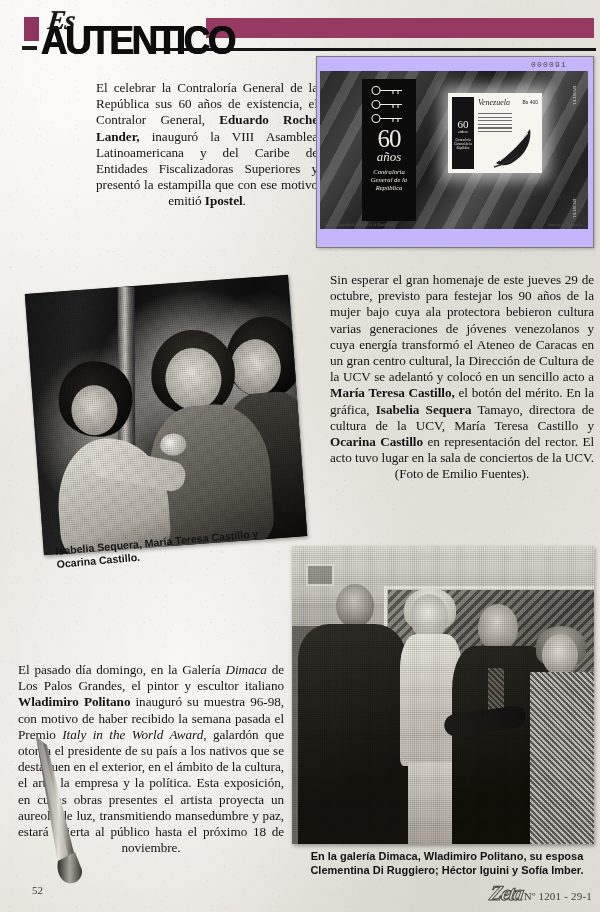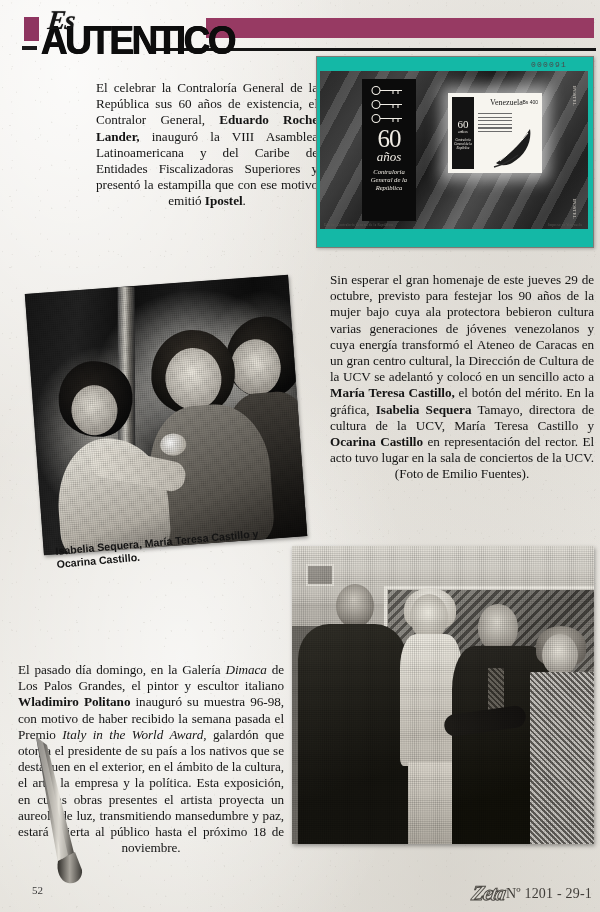--- a/index.html
+++ b/index.html
@@ -118,21 +118,21 @@
 
   #intro-block  { left: 96px; top: 80px;  width: 222px; }
   #homage-block { left: 330px; top: 272px; width: 264px; }
   #gallery-block{ left: 18px;  top: 662px; width: 266px; }
 
   
   .stamp-wrap {
     position: absolute;
     left: 316px; top: 56px;
     width: 276px; height: 190px;
-    background: #14b8a6;
+    background: #c4b5fd;
     border: 1px solid #7e7b75;
     box-shadow: 1px 1px 3px rgba(0,0,0,.25);
     overflow: hidden;
   }
   .stamp-serial {
     position: absolute;
     right: 26px; top: 3px;
     font-family: "Liberation Mono", monospace;
     font-size: 8px;
     letter-spacing: 1.2px;
@@ -193,22 +193,23 @@
     background: #131313;
     color: #f2efe8;
     text-align: center;
     font-family: "Liberation Serif", serif;
   }
   .si-60 { font-size: 11px; line-height: 10px; margin-top: 22px; }
   .si-a  { font-size: 5px; font-style: italic; line-height: 6px; }
   .si-c  { font-size: 3.2px; font-style: italic; line-height: 4px; margin-top: 3px; }
   .si-ven {
     position: absolute;
-    left: 42px; top: 5px;
-    font-family: "Liberation Serif", serif;
+    left: 30px; top: 5px;
+    font-family: "Liberation Serif", serif;
+    font-style: italic;
     font-size: 8px;
     color: #1a1a1a;
   }
   .si-den {
     position: absolute;
     right: 4px; top: 6px;
     font-family: "Liberation Sans", sans-serif;
     font-size: 5px;
     color: #222;
   }
@@ -443,21 +444,21 @@
     font-weight: 700;
     font-size: 21px;
     line-height: 19px;
     letter-spacing: -1.5px;
     color: transparent;
     -webkit-text-stroke: 1px #4d4a45;
     transform: skewX(-10deg);
   }
   .issue {
     font-family: "Liberation Serif", serif;
-    font-size: 14px;
+    font-size: 11px;
     color: #3f3c38;
     letter-spacing: .2px;
     padding-bottom: 1px;
   }
 </style>
 </head>
 <body>
 
 <div class="page">
 
@@ -574,20 +575,21 @@
         <div class="ga-p3b"></div>
         <div class="ga-p3tie"></div>
       <div class="ga-p4hair"></div>
         <div class="ga-p4h"></div>
         <div class="ga-p4b"></div>
       <div class="ga-p3arm"></div>
     </div>
     <div class="halftone"></div>
   </div>
 
+  <div class="caption-gallery">En la galería Dimaca, Wladimiro Politano, su esposa Clementina Di Ruggiero; Héctor Iguini y Sofía Imber.</div>
 
   <div class="col-text" id="gallery-block">El pasado día domingo, en la Galería <i>Dimaca</i> de Los Palos Grandes, el pintor y escultor italiano <b>Wladimiro Politano</b> inauguró su muestra 96-98, con motivo de haber recibido la semana pasada el Premio <i>Italy in the World Award</i>, galardón que otorga el presidente de su país a los nativos que se destaquen en el exterior, en el ámbito de la cultura, el arte, la empresa y la política. Esta exposición, en cuyas obras presentes el artista proyecta un aureola de luz, transmitiendo mansedumbre y paz, estará abierta al público hasta el próximo 18 de noviembre.</div>
 
   <svg class="brush" viewBox="0 0 118 160">
     <defs>
       <linearGradient id="bsh" x1="0" y1="0" x2="1" y2="0">
         <stop offset="0%" stop-color="#3a3a3a"></stop>
         <stop offset="35%" stop-color="#8d8a84"></stop>
         <stop offset="60%" stop-color="#e6e3db"></stop>
         <stop offset="100%" stop-color="#4a4742"></stop>

